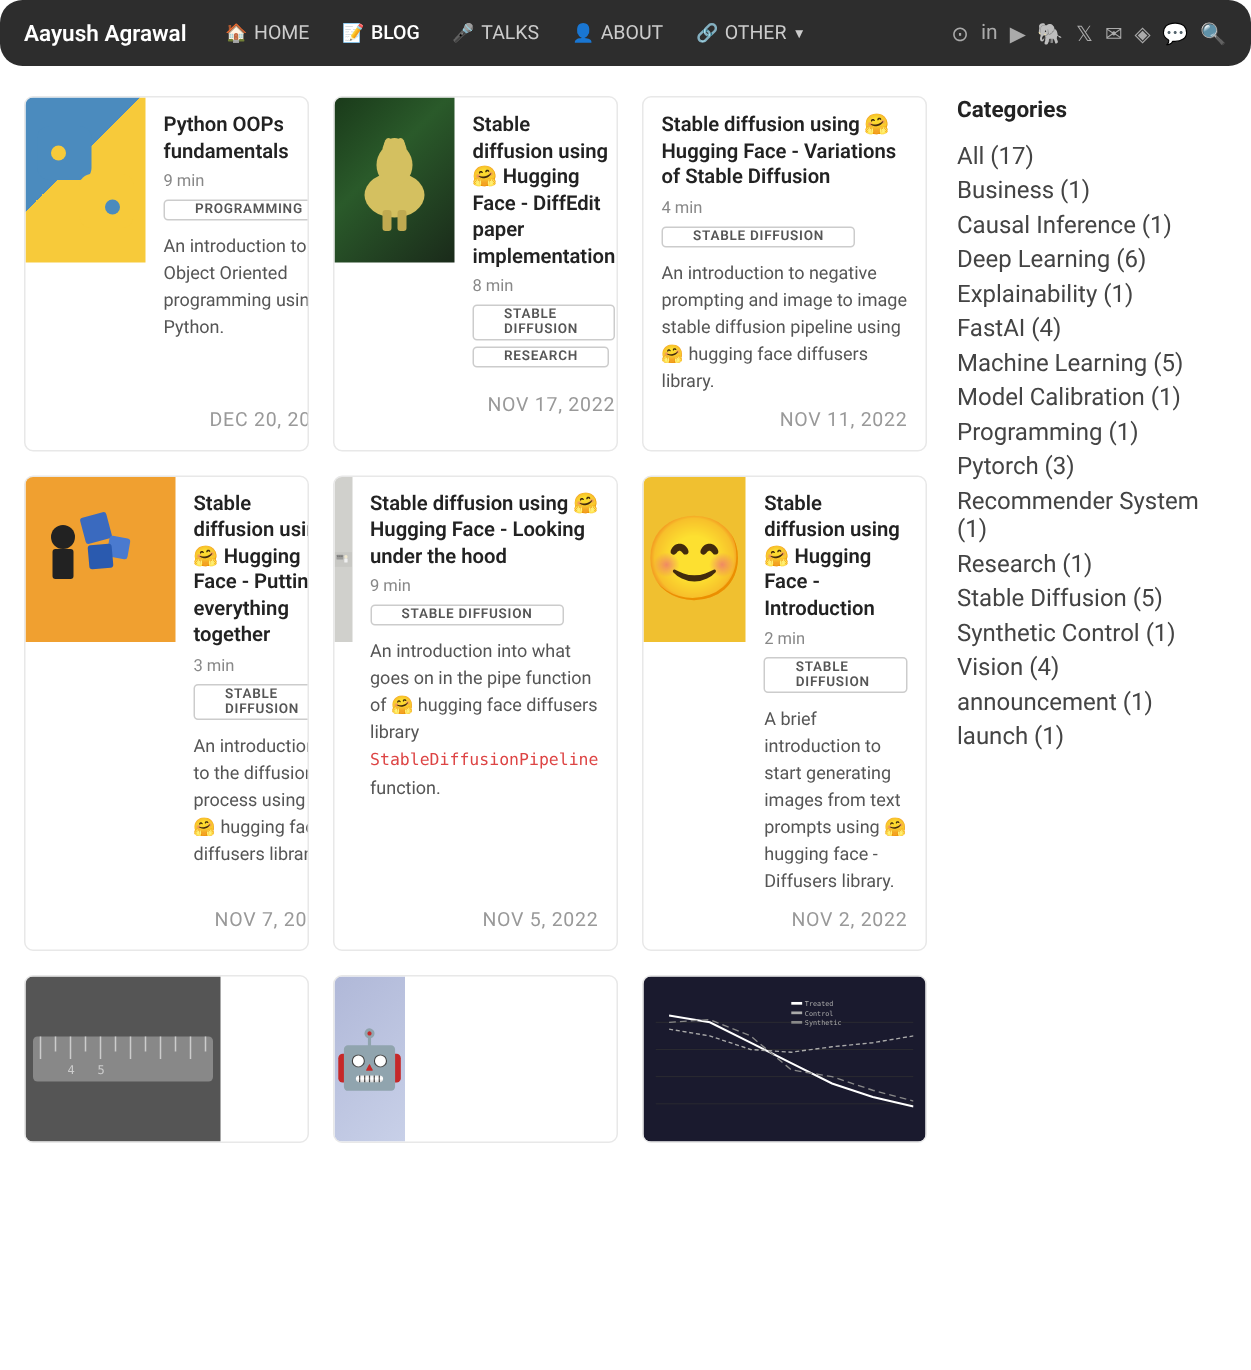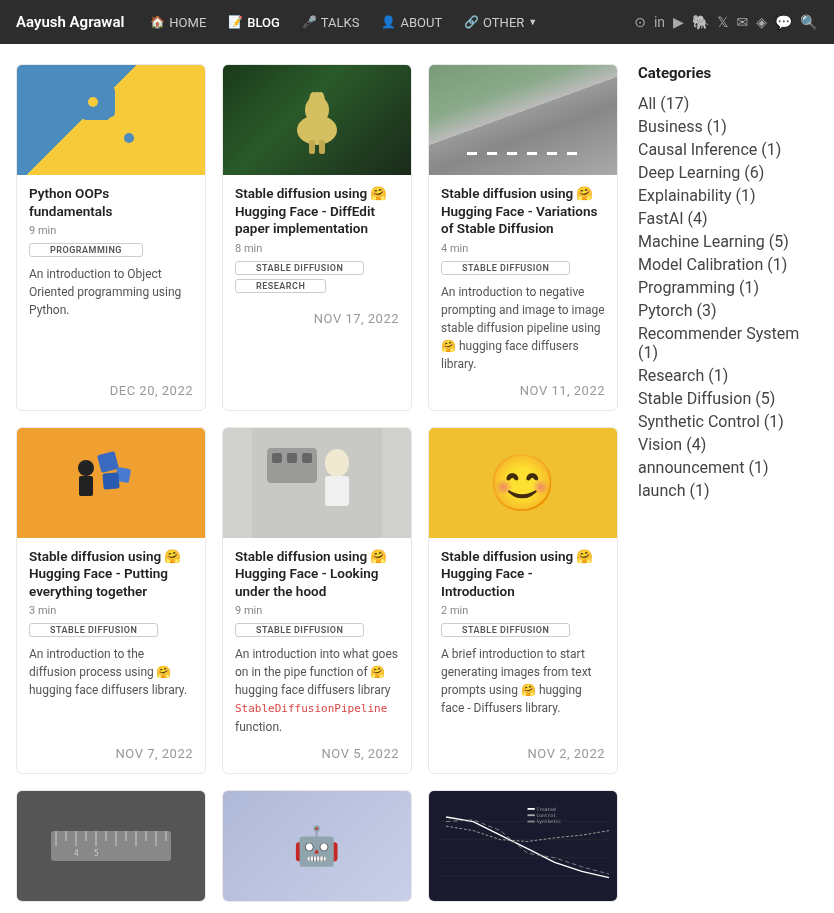--- a/index.html
+++ b/index.html
@@ -6,20 +6,21 @@
     body { font-family: -apple-system, BlinkMacSystemFont, 'Segoe UI', Roboto, sans-serif; background: #fff; color: #333; font-size: 14px; }
 
     
     nav {
       background: #2d2d2d;
       display: flex;
       align-items: center;
       padding: 4px 16px;
       height: 44px;
       gap: 0;
+      border-radius: 15px;
     }
     .nav-brand {
       color: #fff;
       font-weight: 600;
       font-size: 15px;
       margin-right: 16px;
       white-space: nowrap;
     }
     .nav-links {
       display: flex;
@@ -68,21 +69,21 @@
       display: grid;
       grid-template-columns: repeat(3, 1fr);
       gap: 16px;
     }
     .post-card {
       background: #fff;
       border: 1px solid #e8e8e8;
       border-radius: 6px;
       overflow: hidden;
       display: flex;
-      flex-direction: column;
+      flex-direction: row;
     }
     .post-img-python {
       background: linear-gradient(135deg, #4b8bbe 40%, #f7ca3a 40%);
       height: 110px;
       display: flex;
       align-items: center;
       justify-content: center;
       font-size: 40px;
     }
     .post-body {

